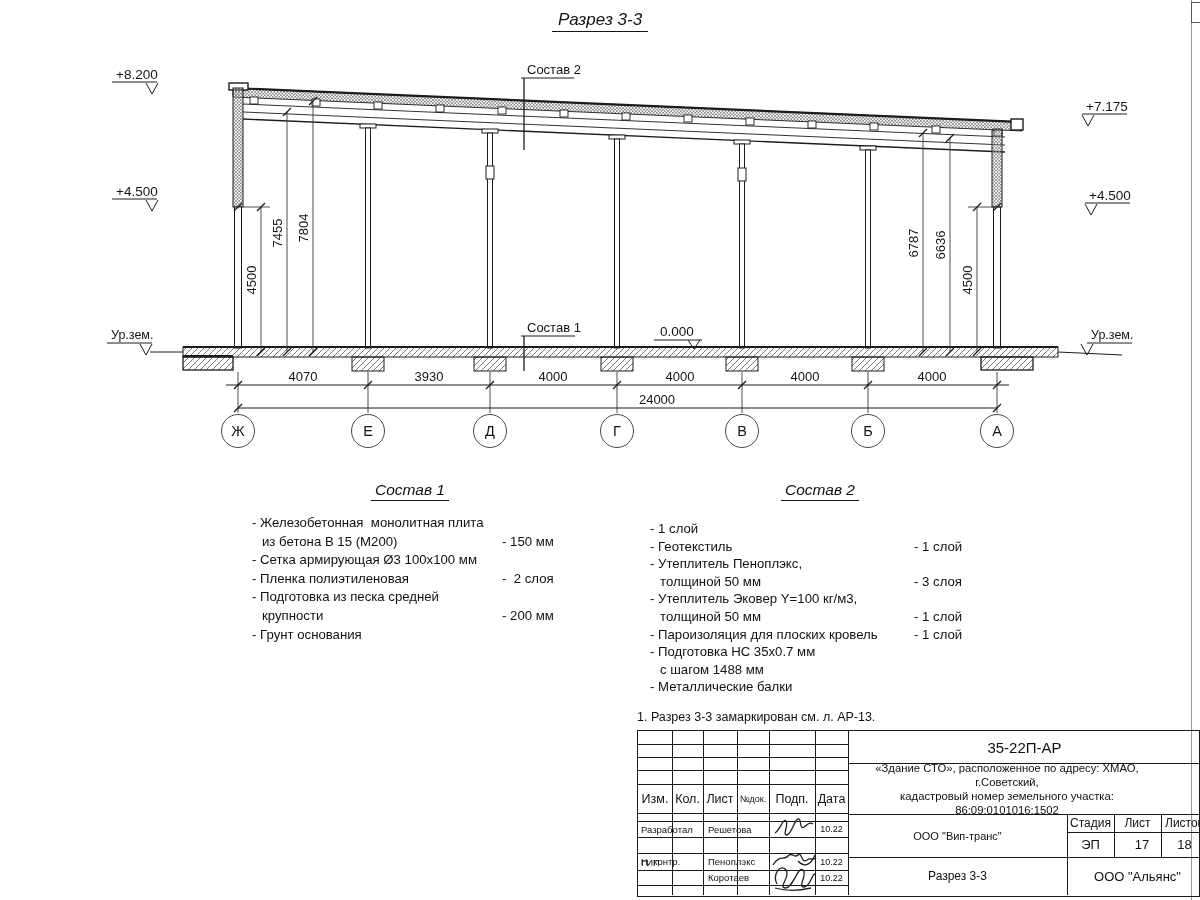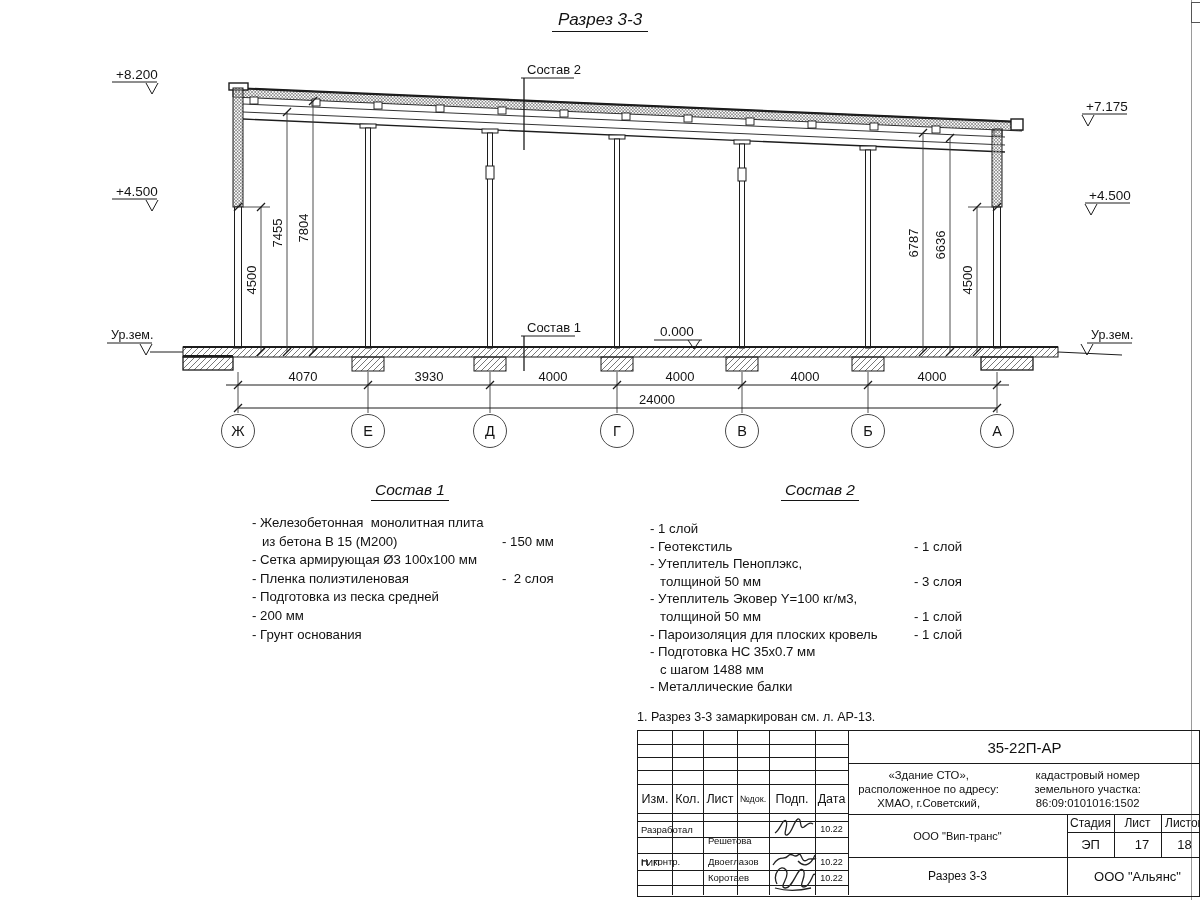--- a/index.html
+++ b/index.html
@@ -267,20 +267,21 @@
       </div>
     <div class="spec-row">
         <span class="t">- Пленка полиэтиленовая</span>
         <span class="v">-  2 слоя</span>
       </div>
     <div class="spec-row">
         <span class="t">- Подготовка из песка средней</span>
         <span class="v"></span>
       </div>
     <div class="spec-row cont">
+        <span class="t">крупности</span>
         <span class="v">- 200 мм</span>
       </div>
     <div class="spec-row">
         <span class="t">- Грунт основания</span>
         <span class="v"></span>
       </div>
   </div>
 
   <div class="abs spec-title" style="left:720px;top:481px;width:200px;">
     <span>Состав 2</span>
@@ -360,41 +361,41 @@
     <div class="vl" style="left:523px;top:83px;height:43px;"></div>
 
     <div class="cell lbl" style="left:0;top:53px;width:34px;height:29px;">Изм.</div>
     <div class="cell lbl" style="left:34px;top:53px;width:31px;height:29px;">Кол.</div>
     <div class="cell lbl" style="left:65px;top:53px;width:34px;height:29px;">Лист</div>
     <div class="cell small" style="left:99px;top:53px;width:32px;height:29px;">№док.</div>
     <div class="cell lbl" style="left:131px;top:53px;width:46px;height:29px;">Подп.</div>
     <div class="cell lbl" style="left:177px;top:53px;width:33px;height:29px;">Дата</div>
 
     <div class="cell staff" style="left:0;top:90px;width:65px;height:16px;">Разработал</div>
-    <div class="cell staff" style="left:67px;top:90px;width:64px;height:16px;margin-top:11px;">Решетова</div>
+    <div class="cell staff" style="left:67px;top:90px;width:64px;height:16px;">Решетова</div>
     <div class="cell date" style="left:177px;top:90px;width:33px;height:16px;">10.22</div>
     <div class="cell staff" style="left:0;top:122px;width:65px;height:17px;">Н. контр.</div>
-    <div class="cell staff" style="left:67px;top:122px;width:64px;height:17px;">Двоеглазов</div>
+    <div class="cell staff" style="left:67px;top:122px;width:64px;height:17px;">Пеноплэкс</div>
     <div class="cell date" style="left:177px;top:122px;width:33px;height:17px;">10.22</div>
     <div class="cell staff" style="left:0;top:124px;width:65px;height:15px;">ГИП</div>
     <div class="cell staff" style="left:67px;top:139px;width:64px;height:15px;">Коротаев</div>
     <div class="cell date" style="left:177px;top:139px;width:33px;height:15px;">10.22</div>
 
     <svg class="sig" style="left:133px;top:84px;" width="44" height="24" viewBox="0 0 44 24">
       <path d="M4,18 C9,15 12,3 15,6 C18,9 11,21 16,20 C21,19 23,5 27,4 C31,3 28,15 33,12 C37,9 39,7 42,9" fill="none" stroke="#222" stroke-width="1.3"></path>
     </svg>
     <svg class="sig" style="left:133px;top:114px;" width="46" height="26" viewBox="0 0 46 26">
       <path d="M2,20 C9,9 13,16 17,11 C21,6 23,14 27,10 C31,6 30,19 36,15 C40,12 42,16 45,13 M27,16 C33,23 40,20 44,10" fill="none" stroke="#222" stroke-width="1.3"></path>
     </svg>
     <svg class="sig" style="left:131px;top:129px;" width="48" height="32" viewBox="0 0 48 32">
       <path d="M8,24 C3,14 12,3 17,10 C22,17 9,27 16,28 C24,29 29,5 34,10 C39,15 28,27 35,27 C42,27 44,10 46,15 M6,28 C16,31 30,31 42,28" fill="none" stroke="#222" stroke-width="1.3"></path>
     </svg>
 
     <div class="cell" style="left:210px;top:0;width:353px;height:32px;font-size:15px;">35-22П-АР</div>
-    <div class="cell" style="left:210px;top:32px;width:318px;height:51px;font-size:11.3px;flex-direction:row;justify-content:center;line-height:14px;">
+    <div class="cell" style="left:210px;top:32px;width:318px;height:51px;font-size:11.3px;flex-direction:column;justify-content:center;line-height:14px;">
       <div>«Здание СТО», расположенное по адресу: ХМАО, г.Советский,</div>
       <div>кадастровый номер земельного участка: 86:09:0101016:1502</div>
     </div>
     <div class="cell" style="left:210px;top:83px;width:219px;height:43px;font-size:11px;">ООО "Вип-транс"</div>
     <div class="cell" style="left:429px;top:83px;width:47px;height:18px;font-size:12px;">Стадия</div>
     <div class="cell" style="left:476px;top:83px;width:47px;height:18px;font-size:12px;">Лист</div>
     <div class="cell" style="left:523px;top:83px;width:47px;height:18px;font-size:12px;">Листов</div>
     <div class="cell" style="left:429px;top:101px;width:47px;height:25px;font-size:13px;">ЭП</div>
     <div class="cell" style="left:476px;top:101px;width:47px;height:25px;font-size:13px;padding-left:9px;">17</div>
     <div class="cell" style="left:523px;top:101px;width:47px;height:25px;font-size:13px;">18</div>

